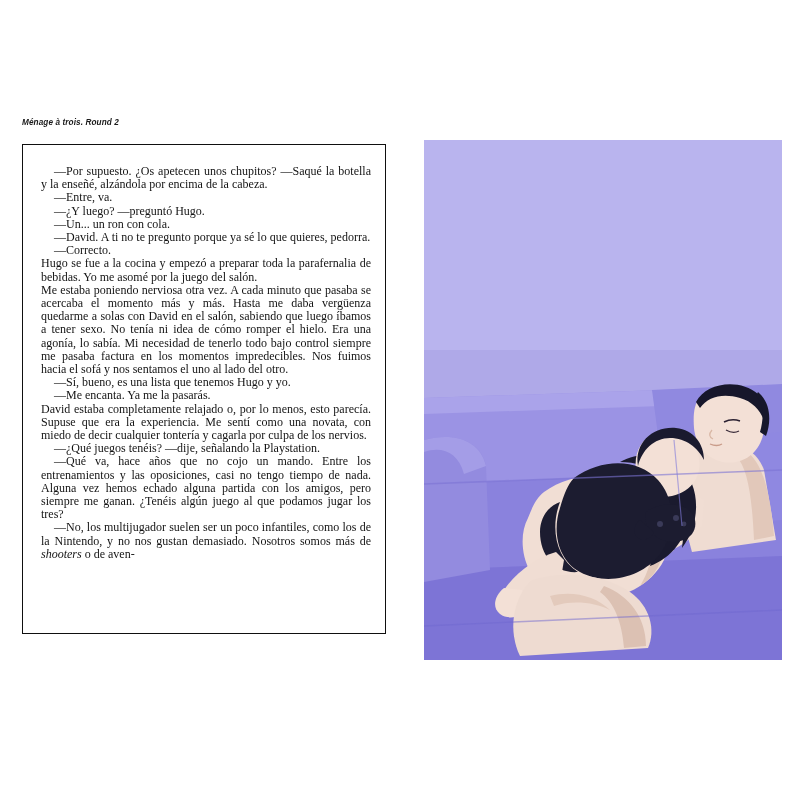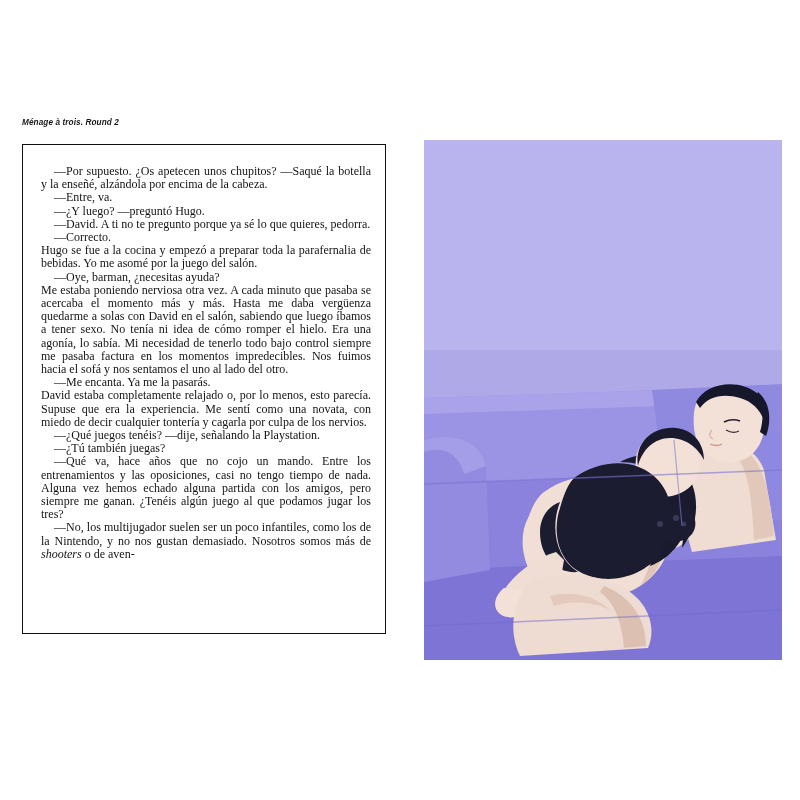--- a/index.html
+++ b/index.html
@@ -106,29 +106,29 @@
 <div class="spread">
 
   <div class="page-left">
     <div class="running-head">Ménage à trois. Round 2</div>
 
     <div class="text-frame">
       <div class="text-body">
         <p>—Por supuesto. ¿Os apetecen unos chupitos? —Saqué la botella y la enseñé, alzándola por encima de la cabeza.</p>
         <p>—Entre, va.</p>
         <p>—¿Y luego? —preguntó Hugo.</p>
+        <p>—Un... un ron con cola.</p>
         <p>—David. A ti no te pregunto porque ya sé lo que quieres, pedorra.</p>
         <p>—Correcto.</p>
         <p class="noindent">Hugo se fue a la cocina y empezó a preparar toda la parafernalia de bebidas. Yo me asomé por la juego del salón.</p>
-        <p>—Oye, barman, ¿necesitas ayuda?</p>
         <p class="noindent">Me estaba poniendo nerviosa otra vez. A cada minuto que pasaba se acercaba el momento más y más. Hasta me daba vergüenza quedarme a solas con David en el salón, sabiendo que luego íbamos a tener sexo. No tenía ni idea de cómo romper el hielo. Era una agonía, lo sabía. Mi necesidad de tenerlo todo bajo control siempre me pasaba factura en los momentos impredecibles. Nos fuimos hacia el sofá y nos sentamos el uno al lado del otro.</p>
+        <p>—Sí, bueno, es una lista que tenemos Hugo y yo.</p>
         <p>—Me encanta. Ya me la pasarás.</p>
         <p class="noindent">David estaba completamente relajado o, por lo menos, esto parecía. Supuse que era la experiencia. Me sentí como una novata, con miedo de decir cualquier tontería y cagarla por culpa de los nervios.</p>
         <p>—¿Qué juegos tenéis? —dije, señalando la Playstation.</p>
-        <p>—¿Tú también juegas?</p>
         <p>—Qué va, hace años que no cojo un mando. Entre los entrenamientos y las oposiciones, casi no tengo tiempo de nada. Alguna vez hemos echado alguna partida con los amigos, pero siempre me ganan. ¿Tenéis algún juego al que podamos jugar los tres?</p>
         <p>—No, los multijugador suelen ser un poco infantiles, como los de la Nintendo, y no nos gustan demasiado. Nosotros somos más de <i>shooters</i> o de aven-</p>
       </div>
     </div>
 
   </div>
 
   <div class="page-right">
     <svg class="illus-svg" viewBox="0 0 358 520" preserveAspectRatio="none">
 

